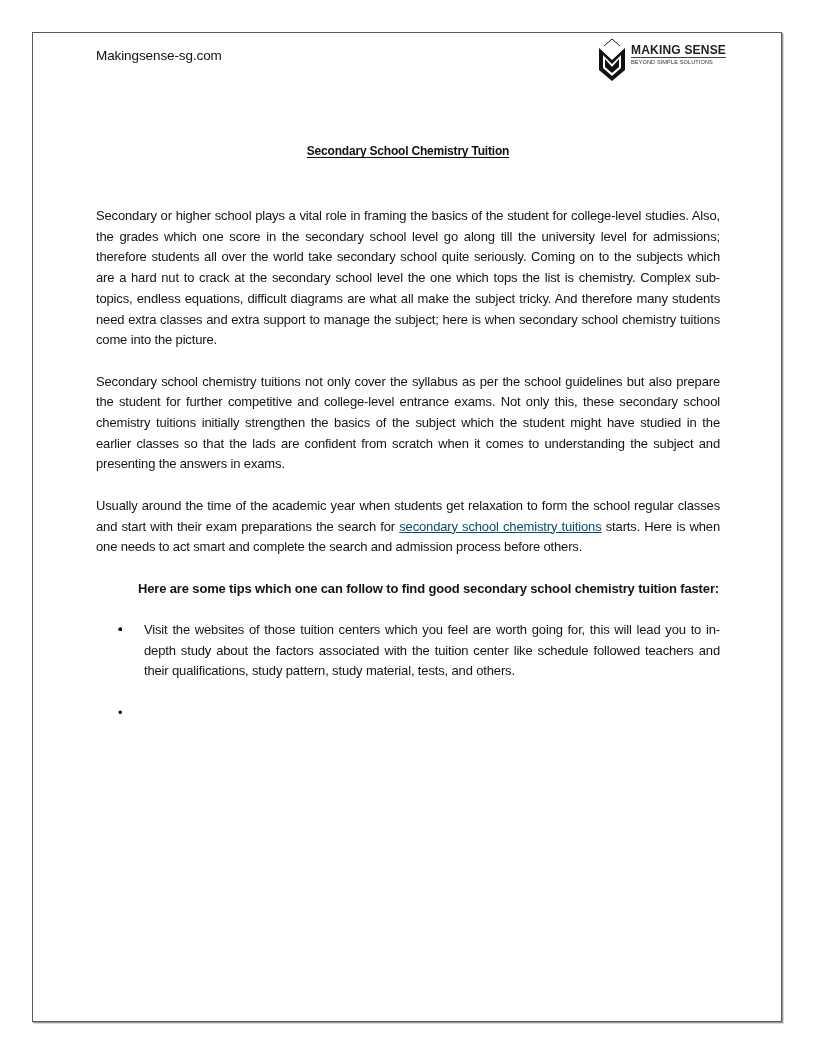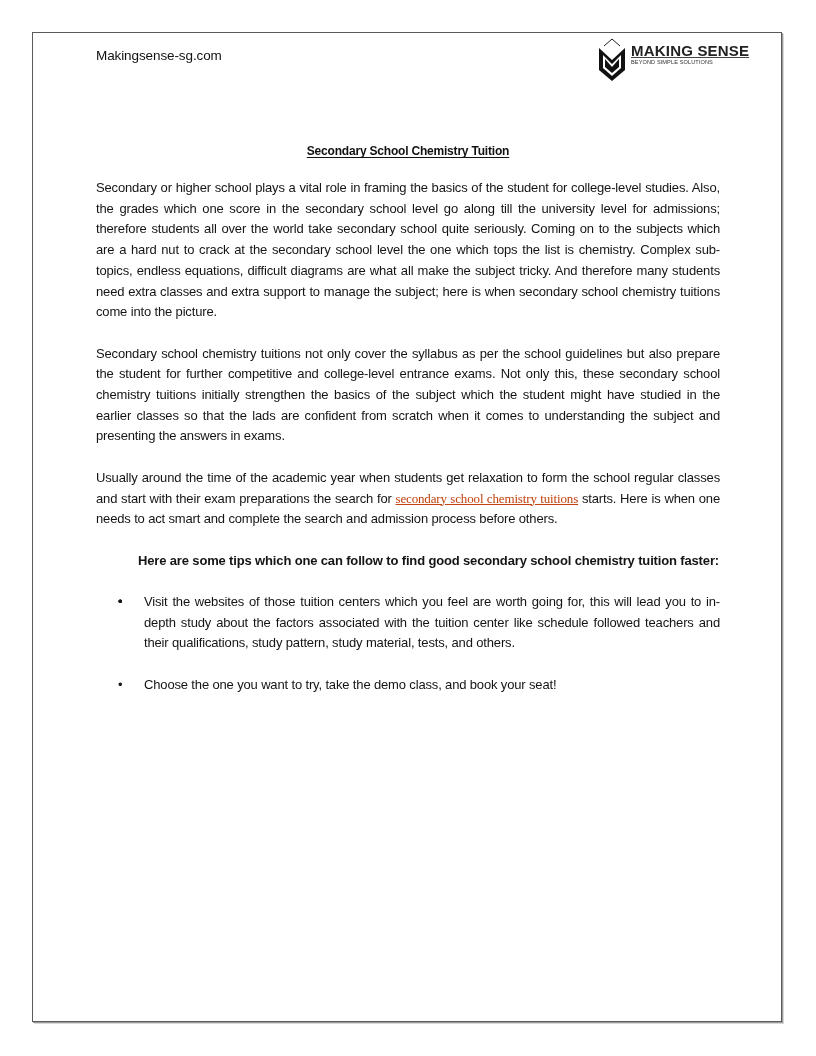--- a/index.html
+++ b/index.html
@@ -45,21 +45,21 @@
       width: 30px;
       height: 46px;
     }
     .logo-text {
       margin-left: 4px;
       margin-top: 9px;
       display: flex;
       flex-direction: column;
     }
     .logo-name {
-      font-size: 15px;
+      font-size: 12px;
       font-weight: bold;
       color: #222;
       letter-spacing: 0.2px;
       line-height: 11px;
       border-bottom: 1px solid #444;
       padding-bottom: 1px;
     }
     .logo-tagline {
       font-size: 5.6px;
       color: #333;
@@ -76,35 +76,34 @@
       font-size: 12px;
       font-weight: bold;
       text-decoration: underline;
       text-underline-offset: 2px;
       letter-spacing: -0.2px;
       color: #111;
     }
     .content {
       position: absolute;
       left: 96px;
-      top: 178px;
+      top: 206px;
       width: 624px;
       font-size: 13px;
       line-height: 20.7px;
       letter-spacing: -0.15px;
       color: #141414;
     }
     .para {
       margin: 0 0 20.7px 0;
       text-align: justify;
     }
     .para a {
-      color: #c2410c;
+      color: #0c4a6e;
       text-decoration: underline;
-      font-family: Liberation Serif, serif;
     }
     .tips-heading {
       margin: 0 0 18px 0;
       font-weight: bold;
       padding-left: 42px;
     }
     .tips-list {
       list-style: none;
       margin: 0;
       padding: 0;
@@ -158,16 +157,15 @@
     </li>
     <li class="tip">
       <span class="tip-bullet">•</span>
     </li>
     <li class="tip">
       <span class="tip-bullet">•</span>
       <span>Visit the websites of those tuition centers which you feel are worth going for, this will lead you to in-depth study about the factors associated with the tuition center like schedule followed teachers and their qualifications, study pattern, study material, tests, and others.</span>
     </li>
     <li class="tip">
       <span class="tip-bullet">•</span>
-      <span>Choose the one you want to try, take the demo class, and book your seat!</span>
     </li>
   </ul>
 </div>
 
 </body></html>

